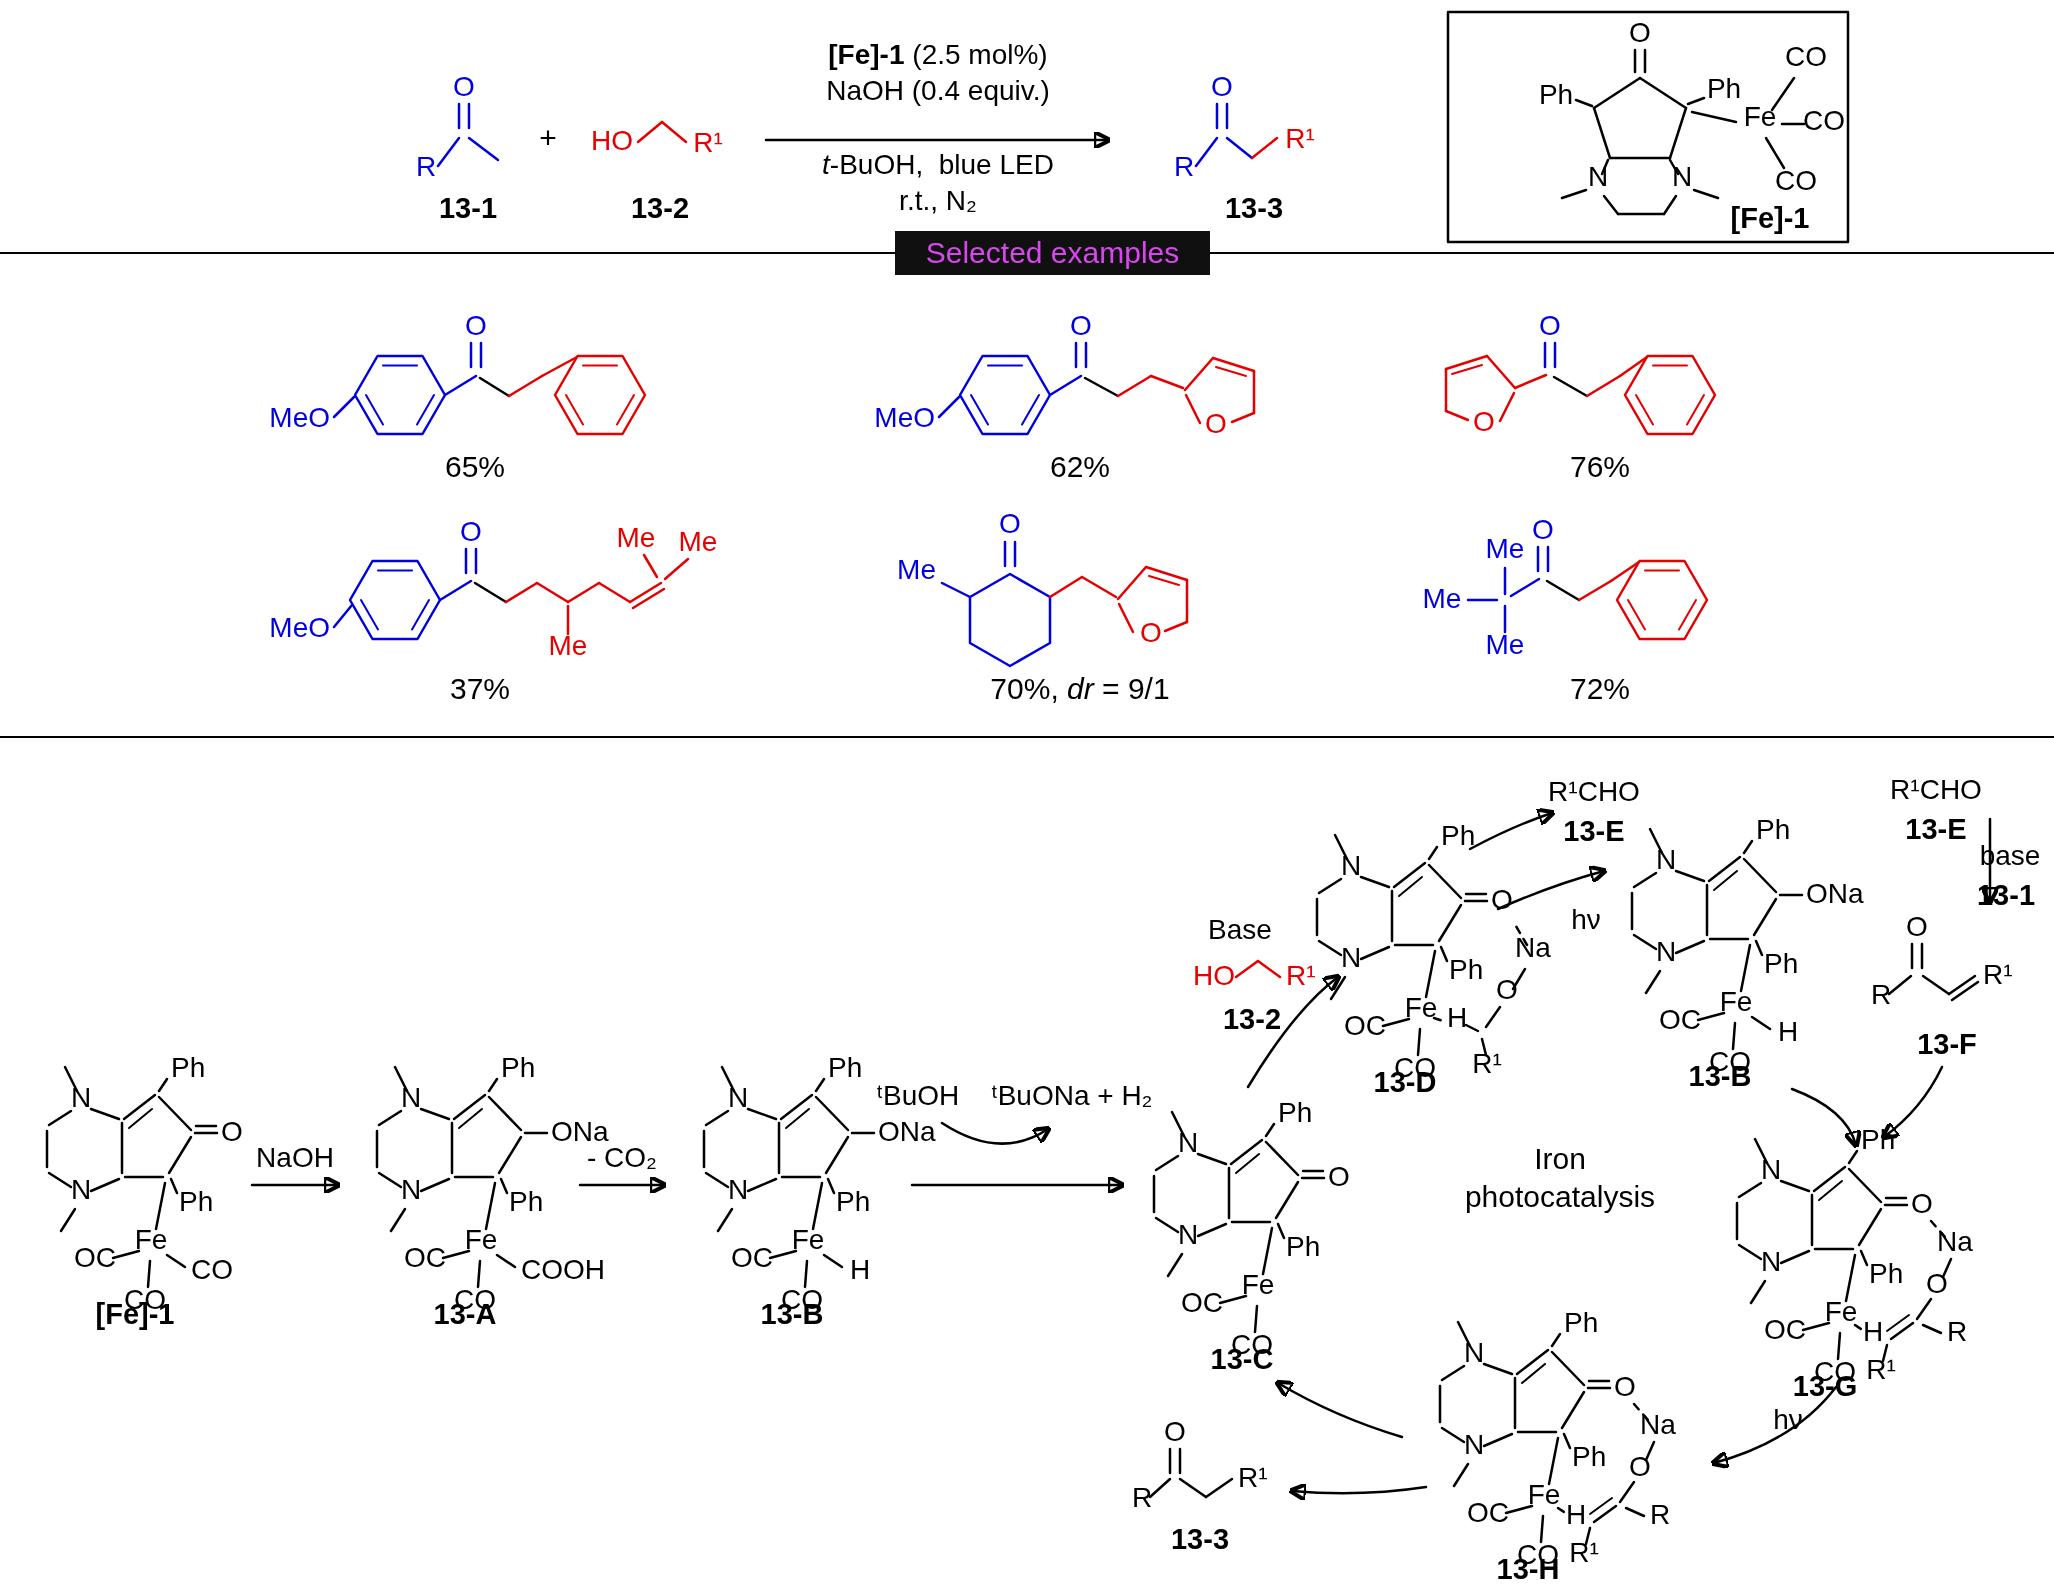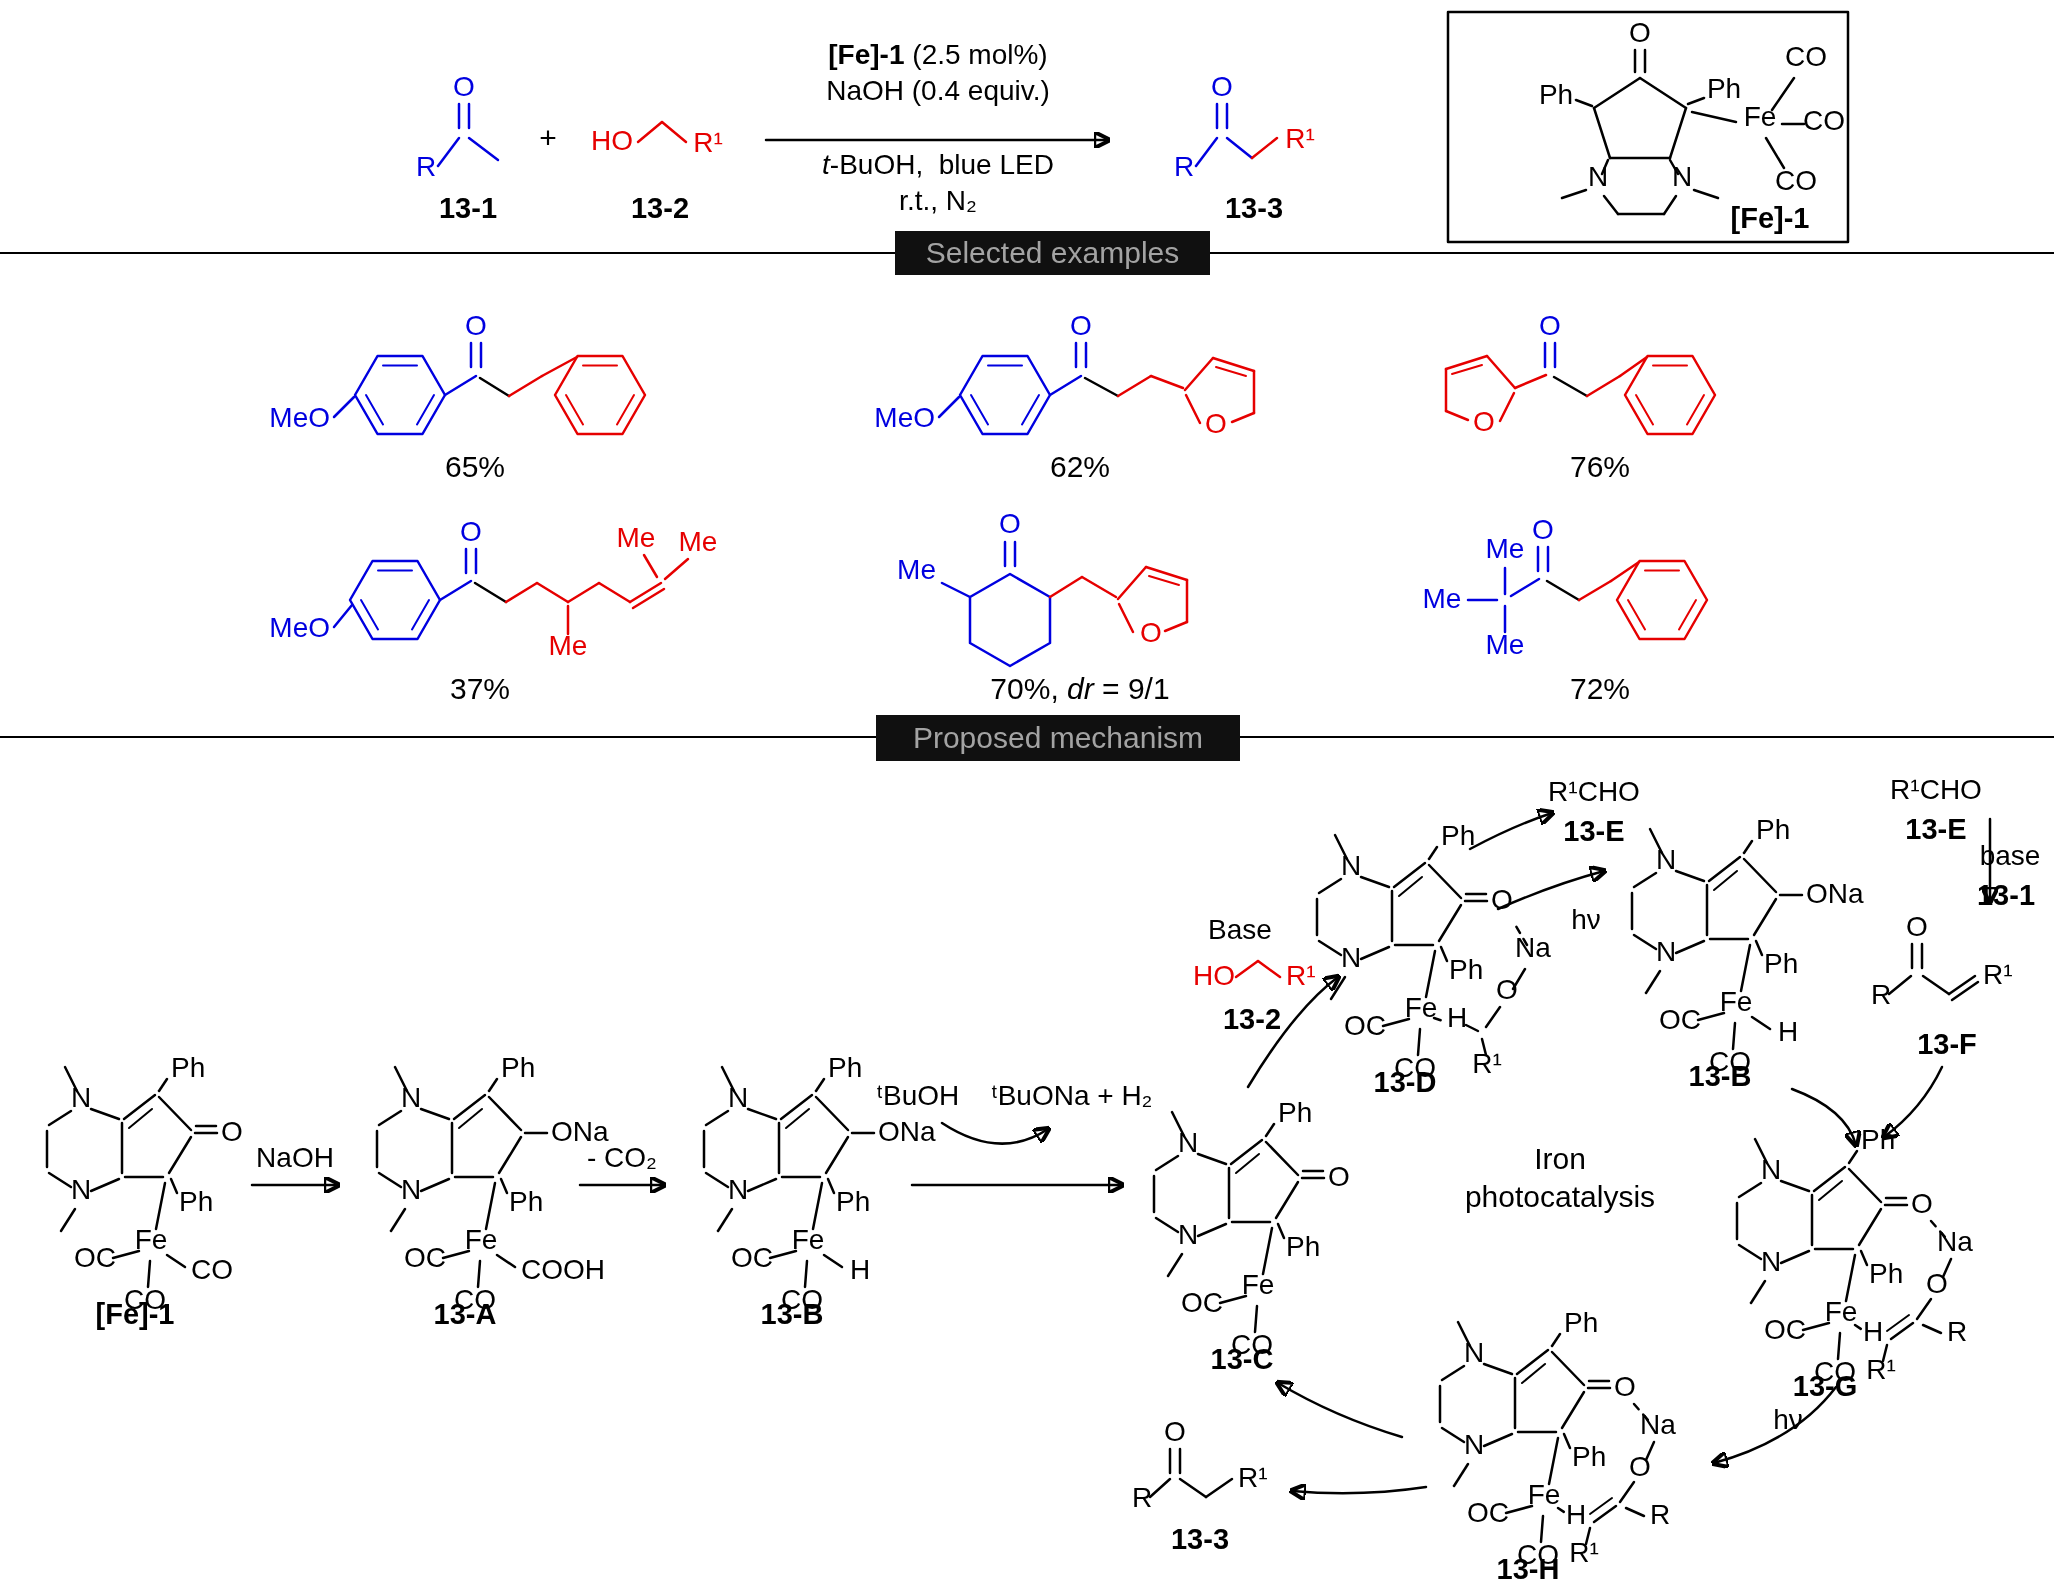--- a/index.html
+++ b/index.html
@@ -14,21 +14,21 @@
   .it{font-style:italic}
   .bold{font-weight:bold}
   .tb{fill:#0000e0}
   .tr{fill:#e60000}
   line,path,polyline,polygon,rect{fill:none;stroke:#000;stroke-width:2.5;stroke-linecap:round;stroke-linejoin:round}
   .sb{stroke:#0000e0}
   .sr{stroke:#e60000}
   .thin{stroke-width:2}
   .dash{stroke-dasharray:7 7}
   .rule{position:absolute;left:0;width:100%;border-top:2.5px solid #000;z-index:1}
-  .banner{position:absolute;background:#101010;color:#a3a3a3;font-size:30px;
+  .banner{position:absolute;background:#101010;color:#d946ef;font-size:30px;
           display:flex;align-items:center;justify-content:center;z-index:3}
 </style>
 </head>
 <body>
 
 <div class="canvas">
 
   <svg id="scheme-svg" style="top:0" width="2054" height="255">
     <defs>
       <marker id="ah1" viewBox="0 0 10 10" refX="8.5" refY="5" markerWidth="6.5" markerHeight="6.5" orient="auto-start-reverse">
@@ -273,23 +273,20 @@
       </g>
       <text class="tb" x="1505" y="303" text-anchor="middle">Me</text>
       <text class="tb" x="1442" y="353" text-anchor="middle">Me</text>
       <text class="tb" x="1505" y="399" text-anchor="middle">Me</text>
       <text class="tb" x="1543" y="284" text-anchor="middle">O</text>
       <text class="big" x="1600" y="444" text-anchor="middle">72%</text>
     </g>
   </svg>
 
   <div class="rule" style="top:736px"></div>
-  <div class="banner" style="left:876px;top:715px;width:364px;height:46px">
-    <span>Proposed mechanism</span>
-  </div>
 
   <svg id="mech-svg" style="top:737px" width="2054" height="852">
     <defs>
       <marker id="ah2" viewBox="0 0 10 10" refX="8.5" refY="5" markerWidth="6.5" markerHeight="6.5" orient="auto-start-reverse">
         <path d="M0 0L10 5L0 10z" fill="#000" stroke="none"></path>
       </marker>
       <g id="skel">
         <line x1="50" y1="40" x2="62" y2="64"></line>
         <line x1="56" y1="84" x2="34" y2="98"></line>
         <line x1="32" y1="104" x2="32" y2="140"></line>

